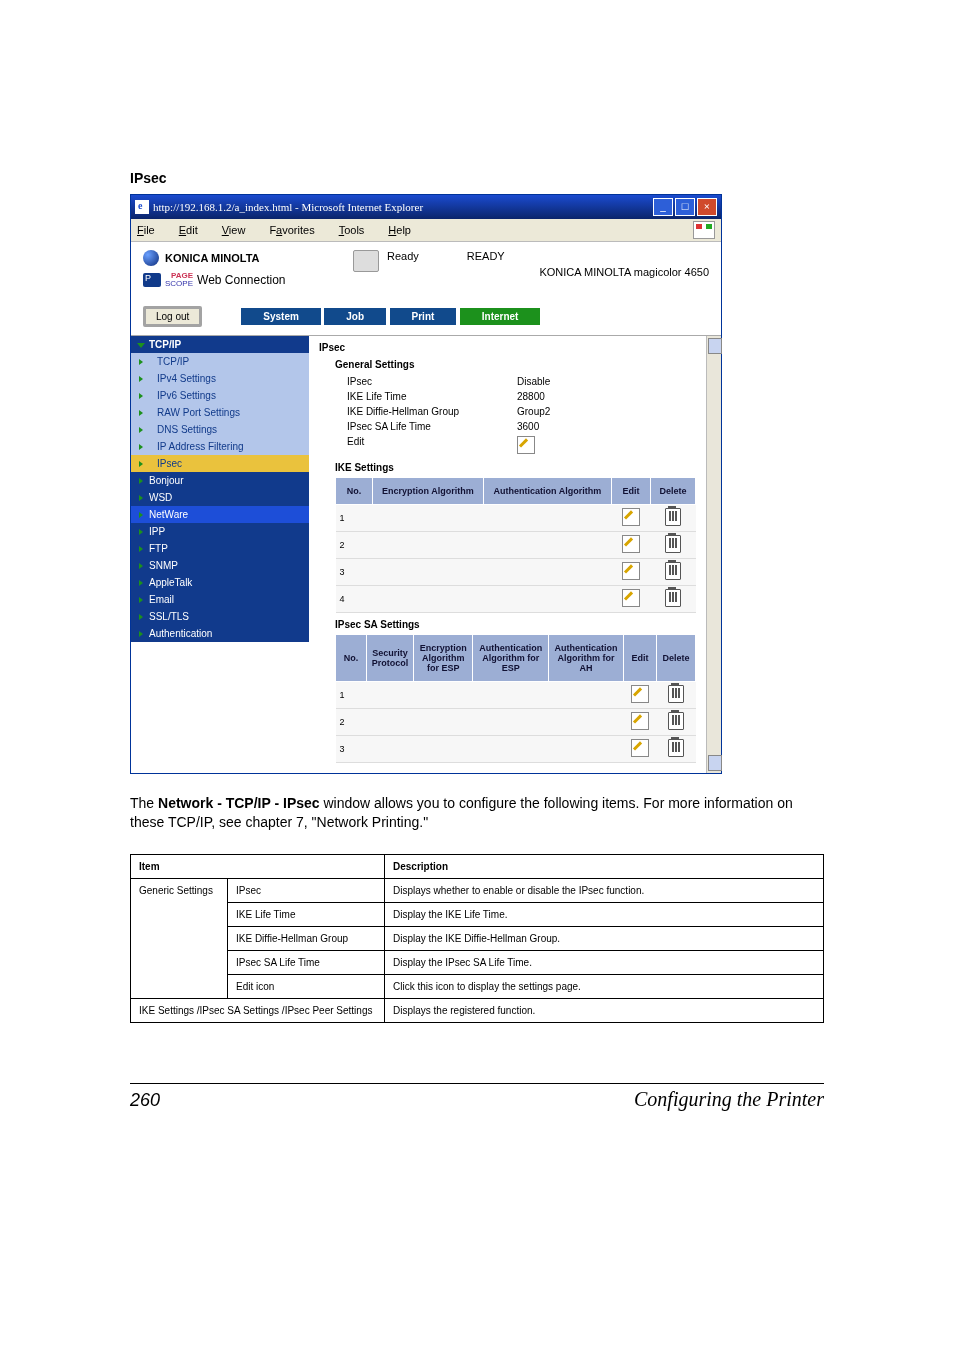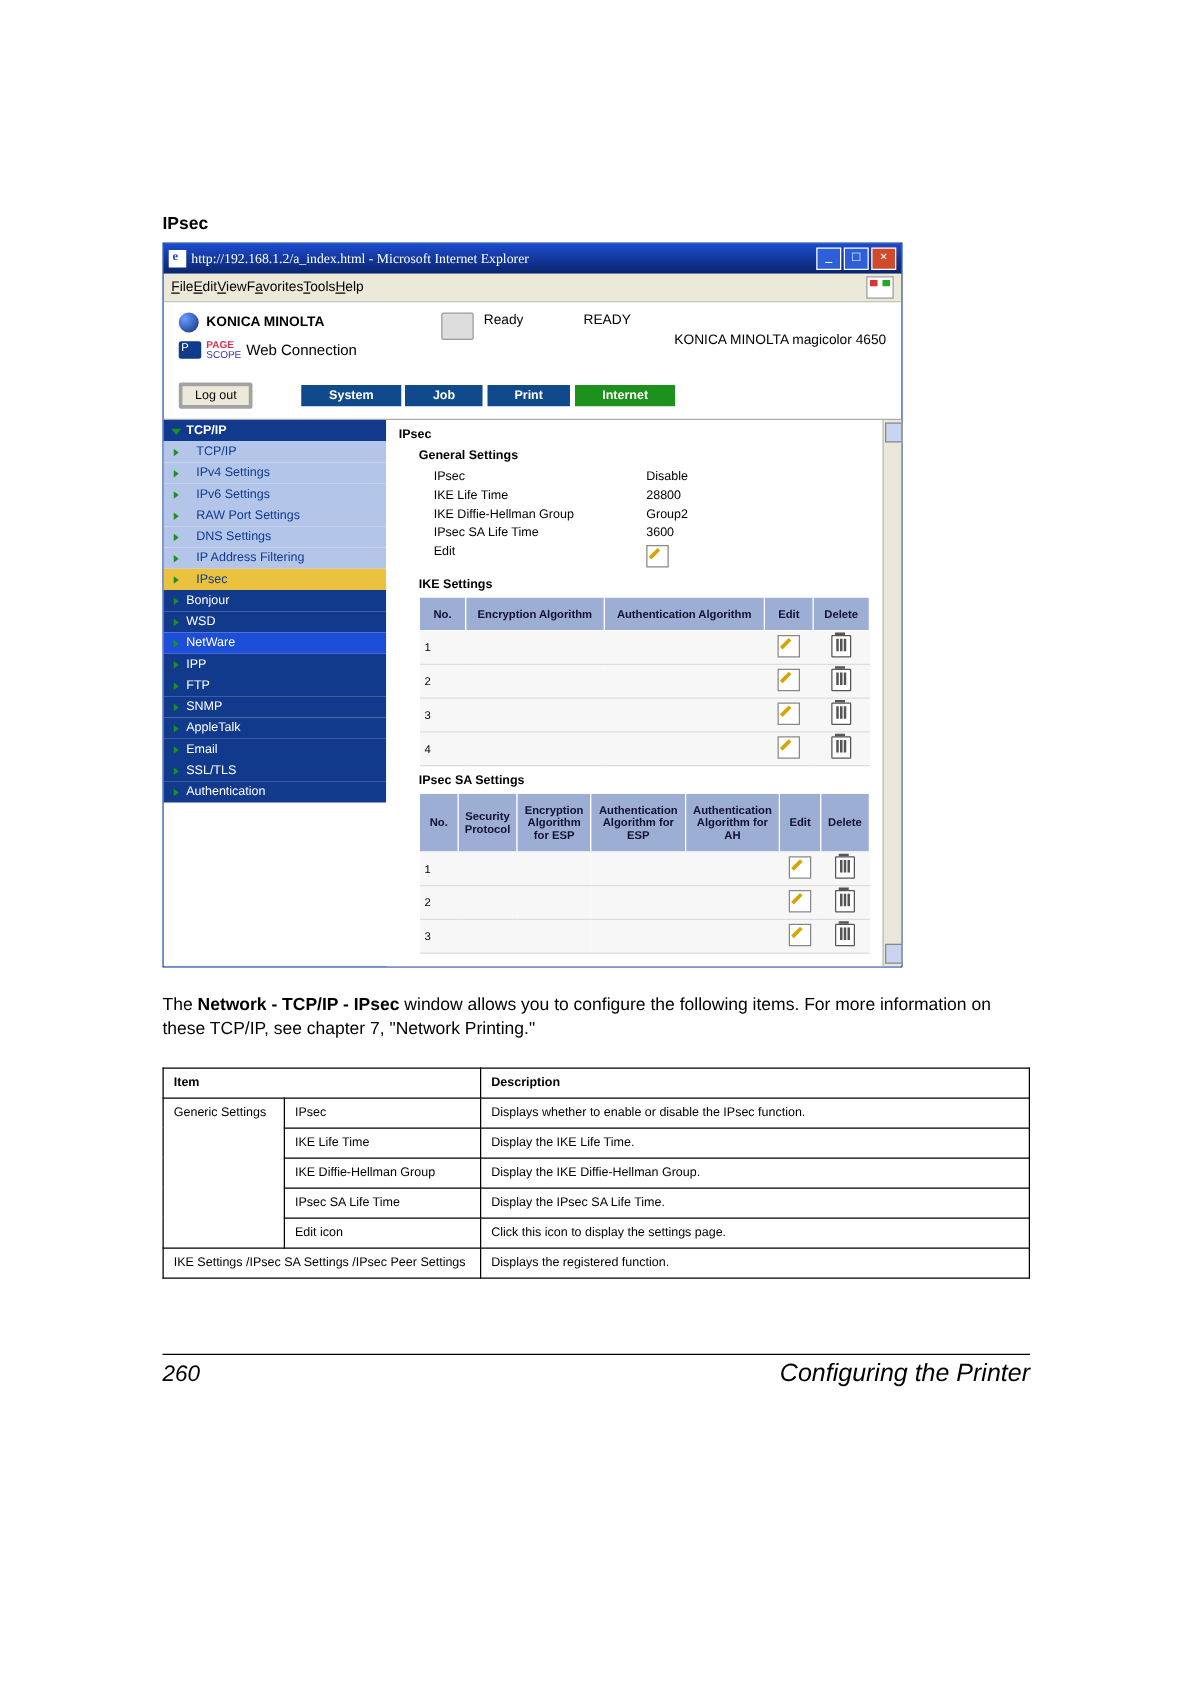--- a/index.html
+++ b/index.html
@@ -63,21 +63,21 @@
   }
   .tb-min{ background:#2d5fd8; color:#fff;}
   .tb-max{ background:#2d5fd8; color:#fff;}
   .tb-close{ background:#d04a2c; color:#fff;}
   .menubar {
     background: #ece9d8;
     font-size: 11px;
     padding: 2px 6px;
     border-bottom:1px solid #bbb;
     display:flex;
-    gap:0;
+    gap:24px;
     align-items:center;
   }
   .menubar .wlogo{
     margin-left:auto;
     width:20px;height:16px;
     background:#fff;
     border:1px solid #999;
     position:relative;
   }
   .menubar .wlogo:after{
@@ -117,21 +117,21 @@
     display:flex;
     align-items:center;
     gap:4px;
     font-size:12px;
     margin-top:6px;
   }
   .ps-logo{
     width:18px;height:14px;background:#113a8a;border-radius:2px;position:relative;
   }
   .ps-logo:after{content:"P";color:#fff;font-size:9px;position:absolute;left:2px;top:0;}
-  .ps-text{font-size:8px;line-height:8px;}
+  .ps-text{font-size:8px;line-height:8px;text-align:right;}
   .ps-page{color:#c35;font-weight:bold;}
   .ps-scope{color:#33a;}
   .status-col {
     flex:1;
     display:flex;
     align-items:flex-start;
     gap:8px;
     font-size:11px;
   }
   .printer-ico{
@@ -324,20 +324,21 @@
     padding-top:4px;
   }
   .page-num{
     font-style:italic;
     font-size:18px;
   }
   .footer-title{
     margin-left:auto;
     font-style:italic;
     font-size:20px;
+    font-family:Liberation Serif, serif;
   }
   .underline{ text-decoration: underline;}
 </style>
 </head>
 <body>
 
 <div class="page">
   <div class="section-label">IPsec</div>
 
   <div class="screenshot-window">

